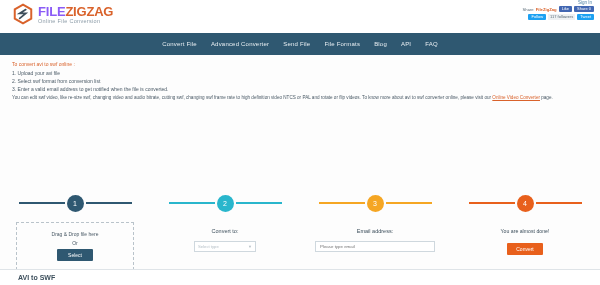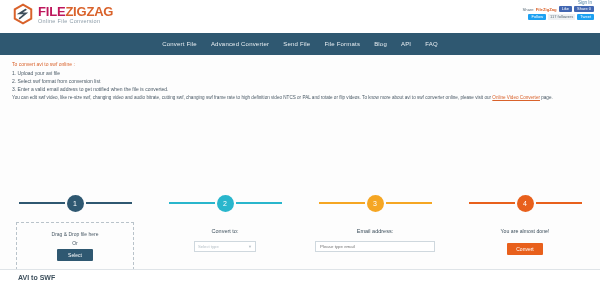--- a/index.html
+++ b/index.html
@@ -10,21 +10,21 @@
     overflow: hidden;
   }
   .page { position: relative; width: 600px; height: 285px; background:#fdfdfd; }
 
   
   .topbar { position:relative; height:33px; background:#ffffff; }
   .logo-wrap { position:absolute; left:12px; top:3px; display:flex; align-items:center; gap:4px; }
   .logo-mark { width:22px; height:22px; }
   .logo-text { line-height:1; padding-top:1px; }
   .logo-title { font-size:13px; font-weight:bold; letter-spacing:-0.2px; }
-  .logo-file { color:#be185d; }
+  .logo-file { color:#8b5cf6; }
   .logo-zig  { color:#d9622b; }
   .logo-tag { font-size:5.5px; color:#8a9aa6; letter-spacing:0.3px; margin-top:1px; }
 
   .signin { position:absolute; right:8px; top:0px; font-size:4.5px; color:#4a7fa5; }
 
   .social { position:absolute; right:6px; top:6px; display:flex; flex-direction:column; align-items:flex-end; gap:2px; }
   .social-row { display:flex; align-items:center; gap:2px; }
   .sh-label { font-size:4.2px; color:#5a6b77; }
   .sh-brand { font-size:4.2px; color:#d9622b; font-weight:bold; }
   .btn-mini { font-size:4px; color:#fff; background:#3b5998; border-radius:1px;

